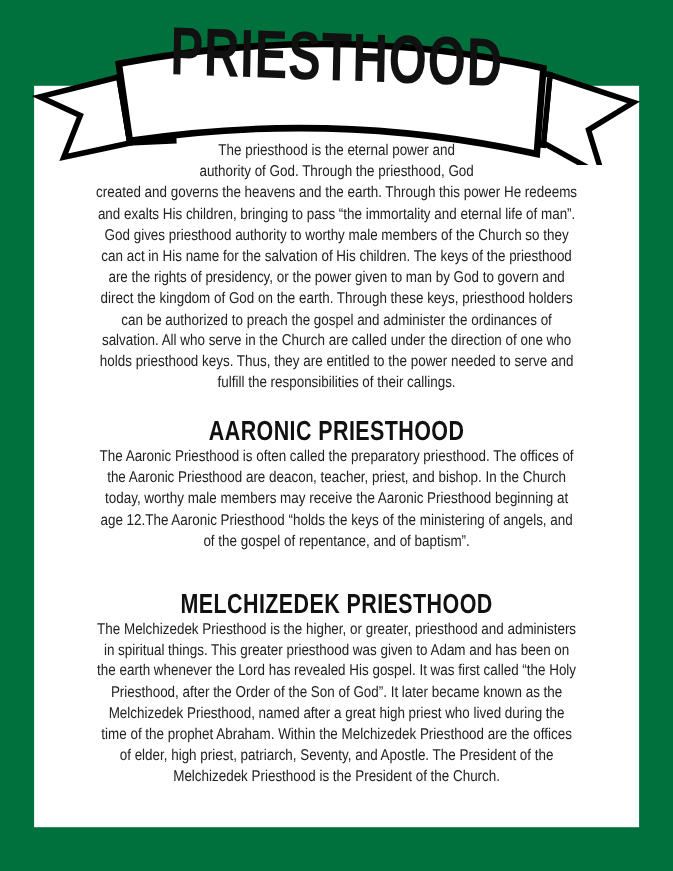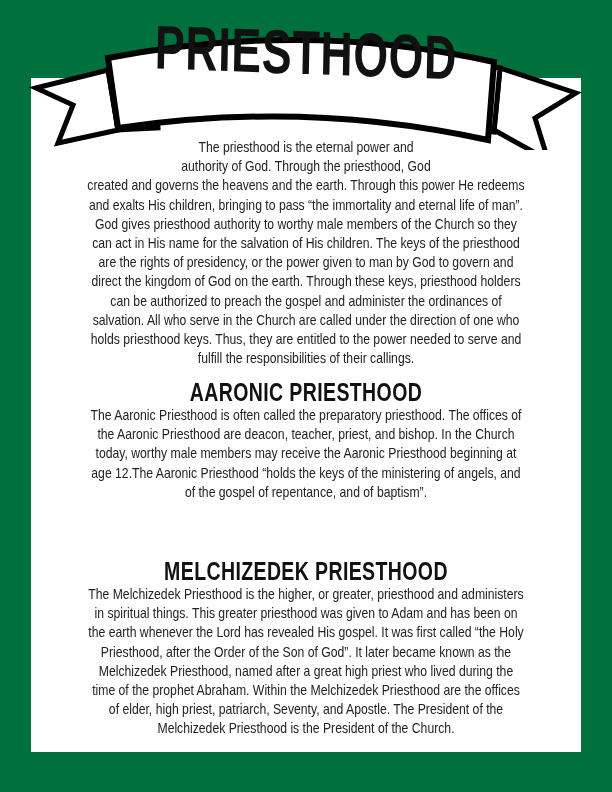--- a/index.html
+++ b/index.html
@@ -47,21 +47,21 @@
   <polygon points="108,70 155,65 158,128 118,130" fill="#fff" stroke="#000" stroke-width="5"></polygon>
 
   <polygon points="576,93 500,68 494,130 548,160 535,118" fill="#fff" stroke="#000" stroke-width="5"></polygon>
   <polygon points="456,64 500,68 494,132 452,128" fill="#fff" stroke="#000" stroke-width="5"></polygon>
 
   <path d="M108,58 Q306,20 494,62 L488,140 Q306,100 118,128 Z" fill="#fff" stroke="#000" stroke-width="6" stroke-linejoin="miter"></path>
 </svg>
 <div class="banner-title">PRIESTHOOD</div>
 
 <div class="content">
-  <div style="position:absolute; top:138px; width:532px;">
+  <div style="position:absolute; top:128px; width:532px;">
     <p class="p">The priesthood is the eternal power and</p>
     <p class="p">authority of God. Through the priesthood, God</p>
     <p class="p">created and governs the heavens and the earth. Through this power He redeems</p>
     <p class="p">and exalts His children, bringing to pass “the immortality and eternal life of man”.</p>
     <p class="p">God gives priesthood authority to worthy male members of the Church so they</p>
     <p class="p">can act in His name for the salvation of His children. The keys of the priesthood</p>
     <p class="p">are the rights of presidency, or the power given to man by God to govern and</p>
     <p class="p">direct the kingdom of God on the earth. Through these keys, priesthood holders</p>
     <p class="p">can be authorized to preach the gospel and administer the ordinances of</p>
     <p class="p">salvation. All who serve in the Church are called under the direction of one who</p>
@@ -71,21 +71,21 @@
 
   <div style="position:absolute; top:378px; width:532px;">
     <h2 class="h">AARONIC PRIESTHOOD</h2>
     <p class="p">The Aaronic Priesthood is often called the preparatory priesthood. The offices of</p>
     <p class="p">the Aaronic Priesthood are deacon, teacher, priest, and bishop. In the Church</p>
     <p class="p">today, worthy male members may receive the Aaronic Priesthood beginning at</p>
     <p class="p">age 12.The Aaronic Priesthood “holds the keys of the ministering of angels, and</p>
     <p class="p">of the gospel of repentance, and of baptism”.</p>
   </div>
 
-  <div style="position:absolute; top:557px; width:532px;">
+  <div style="position:absolute; top:535px; width:532px;">
     <h2 class="h">MELCHIZEDEK PRIESTHOOD</h2>
     <p class="p">The Melchizedek Priesthood is the higher, or greater, priesthood and administers</p>
     <p class="p">in spiritual things. This greater priesthood was given to Adam and has been on</p>
     <p class="p">the earth whenever the Lord has revealed His gospel. It was first called “the Holy</p>
     <p class="p">Priesthood, after the Order of the Son of God”. It later became known as the</p>
     <p class="p">Melchizedek Priesthood, named after a great high priest who lived during the</p>
     <p class="p">time of the prophet Abraham. Within the Melchizedek Priesthood are the offices</p>
     <p class="p">of elder, high priest, patriarch, Seventy, and Apostle. The President of the</p>
     <p class="p">Melchizedek Priesthood is the President of the Church.</p>
   </div>

